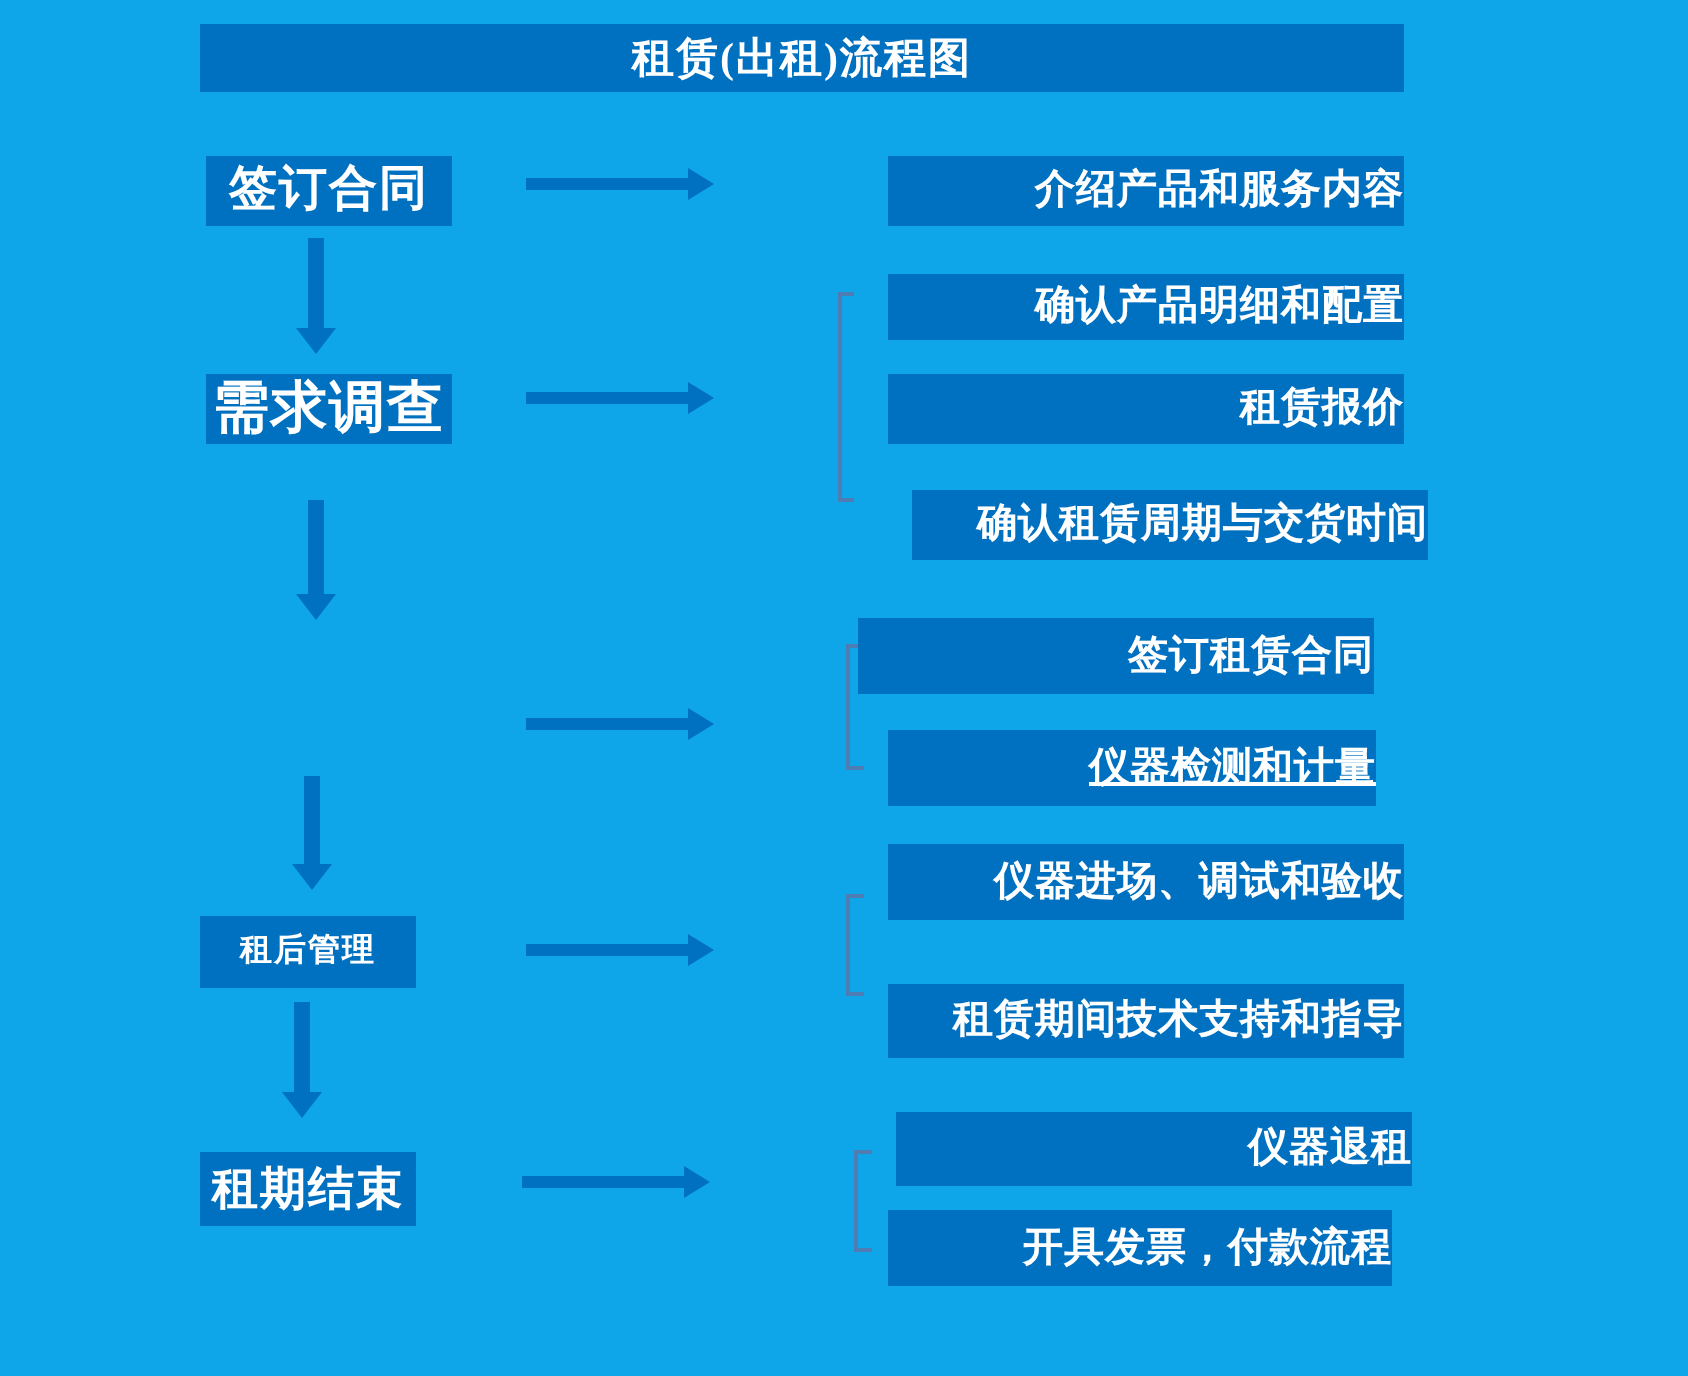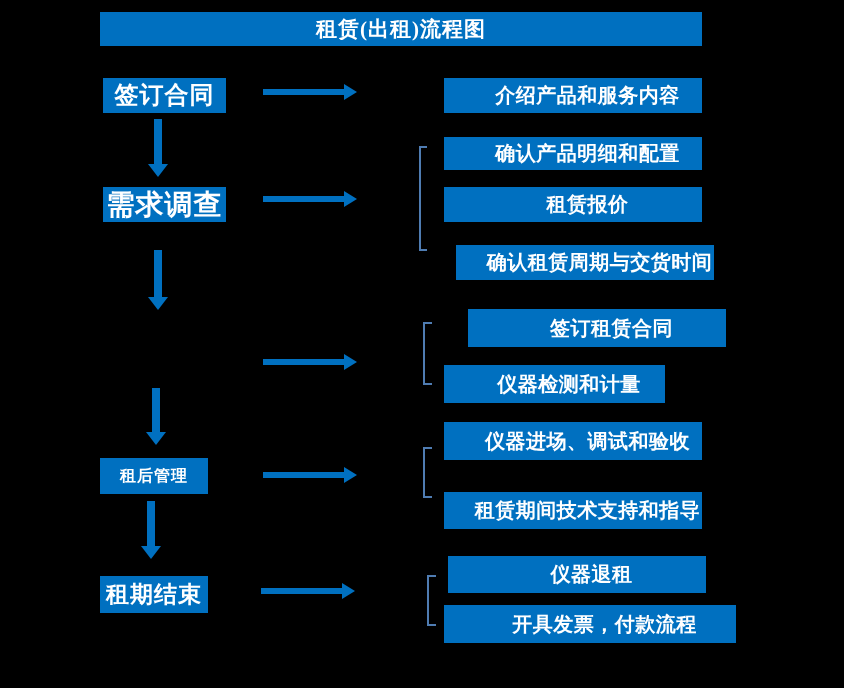--- a/index.html
+++ b/index.html
@@ -3,21 +3,21 @@
 <meta charset="utf-8">
 <style>
   :root{
     --blue:#0070c0;
     --bracket:#4f7cb2;
   }
   html,body{margin:0;padding:0;background:#ffffff;}
   #canvas{
     position:relative;
     width:844px;height:688px;
-    background:#000000;
+    background:#0ea5e9;
     overflow:hidden;
     font-family:"Liberation Serif","DejaVu Serif",serif;
     font-weight:bold;
     color:#ffffff;
   }
   .bluebox{
     position:absolute;
     background:var(--blue);
     color:#ffffff;
     font-weight:bold;
@@ -27,21 +27,21 @@
   .title-bar{
     text-align:center;
     font-size:21px;
     letter-spacing:1px;
   }
   .step-box{
     text-align:center;
     letter-spacing:1px;
   }
   .detail-box{
-    text-align:center;
+    text-align:right;
     padding-left:29px;
     font-size:20px;
     letter-spacing:0.5px;
   }
   
   .h-arrow{position:absolute;height:16px;}
   .h-arrow .stem{
     position:absolute;left:0;top:5px;right:12px;height:6px;
     background:var(--blue);
   }
@@ -126,22 +126,22 @@
   <div class="bracket" style="left:423px;top:322px;width:9px;height:63px;"></div>
   <div class="bracket" style="left:423px;top:447px;width:9px;height:51px;"></div>
   <div class="bracket" style="left:427px;top:575px;width:9px;height:51px;"></div>
 
   <div class="bluebox detail-box" style="left:444px;top:78px;width:258px;height:35px;line-height:35px;">介绍产品和服务内容</div>
 
   <div class="bluebox detail-box" style="left:444px;top:137px;width:258px;height:33px;line-height:33px;">确认产品明细和配置</div>
   <div class="bluebox detail-box" style="left:444px;top:187px;width:258px;height:35px;line-height:35px;">租赁报价</div>
   <div class="bluebox detail-box" style="left:444px;top:245px;width:258px;height:35px;line-height:35px;margin-left:12px;">确认租赁周期与交货时间</div>
 
-  <div class="bluebox detail-box" style="left:468px;top:309px;width:258px;height:38px;line-height:38px;">签订租赁合同</div>
-  <div class="bluebox detail-box" style="left:444px;top:365px;width:221px;height:38px;line-height:38px;">仪器检测和计量</div>
+  <div class="bluebox detail-box" style="left:429px;top:309px;width:258px;height:38px;line-height:38px;">签订租赁合同</div>
+  <div class="bluebox detail-box" style="left:444px;top:365px;width:244px;height:38px;line-height:38px;text-decoration:underline;">仪器检测和计量</div>
 
   <div class="bluebox detail-box" style="left:444px;top:422px;width:258px;height:38px;line-height:38px;">仪器进场、调试和验收</div>
   <div class="bluebox detail-box" style="left:444px;top:492px;width:258px;height:37px;line-height:37px;">租赁期间技术支持和指导</div>
 
   <div class="bluebox detail-box" style="left:448px;top:556px;width:258px;height:37px;line-height:37px;">仪器退租</div>
-  <div class="bluebox detail-box" style="left:444px;top:605px;width:292px;height:38px;line-height:38px;">开具发票，付款流程</div>
+  <div class="bluebox detail-box" style="left:444px;top:605px;width:252px;height:38px;line-height:38px;">开具发票，付款流程</div>
 
 </div>
 
 </body></html>

